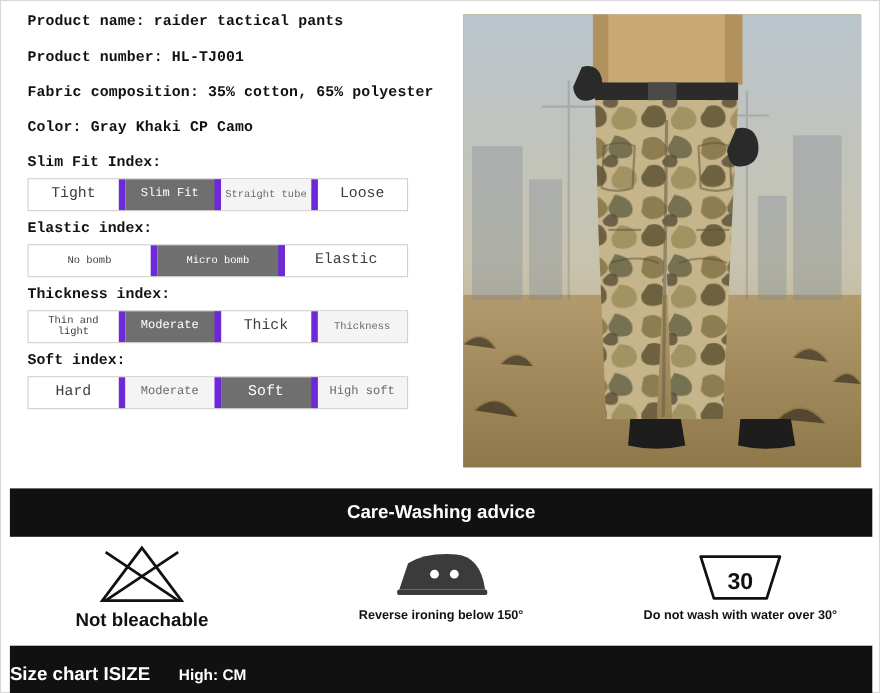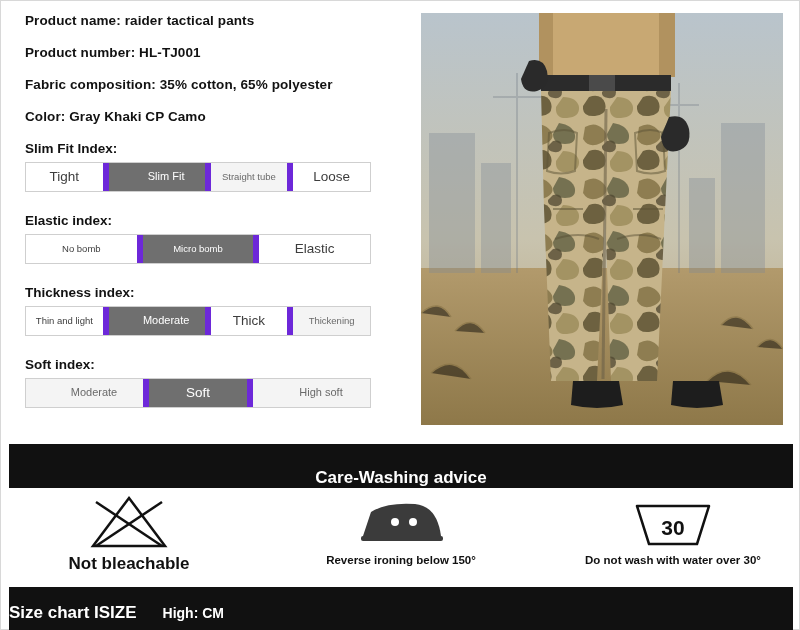--- a/index.html
+++ b/index.html
@@ -22,39 +22,40 @@
     box-sizing: border-box;
     border: 1px solid #d8d8d8;
   }
 
   
   .top {
     position: absolute;
     left: 0; top: 0;
     width: 740px;
     height: 435px;
+    font-family: Liberation Mono, monospace;
   }
   .specs {
     position: absolute;
     left: 24px;
     top: 12px;
     width: 380px;
   }
   .spec-line {
     font-size: 13.5px;
     font-weight: bold;
     color: #121212;
     margin-bottom: 17px;
     letter-spacing: 0.1px;
     white-space: nowrap;
   }
 
   .index-block {
     margin-top: 2px;
-    margin-bottom: 21px;
+    margin-bottom: 9px;
   }
   .index-title {
     font-size: 13.5px;
     font-weight: bold;
     color: #121212;
     margin-bottom: 6px;
   }
   .scale {
     display: flex;
     width: 346px;
@@ -70,21 +71,21 @@
     justify-content: center;
     text-align: center;
     border-right: 6px solid #6d28d9;
     box-sizing: border-box;
     color: #3d3d3d;
     line-height: 1.05;
     padding: 0 2px;
   }
   .seg:last-child { border-right: none; }
   .seg.sz-s  { font-size: 9.5px; }
-  .seg.sz-m  { font-size: 11px; padding-left: 21px; }
+  .seg.sz-m  { font-size: 11px; }
   .seg.sz-l  { font-size: 13.5px; }
   .seg.dark {
     background: #6f6f6f;
     color: #ffffff;
     font-weight: normal;
   }
   .seg.lite {
     background: #f4f4f4;
     color: #6a6a6a;
   }
@@ -104,21 +105,21 @@
   
   .care-band {
     position: absolute;
     left: 8px;
     top: 443px;
     width: 784px;
     height: 44px;
     background: #111111;
     color: #ffffff;
     display: flex;
-    align-items: flex-end;
+    align-items: center;
     justify-content: center;
     font-size: 17px;
     font-weight: bold;
   }
   .care-icons {
     position: absolute;
     left: 8px;
     top: 487px;
     width: 784px;
     height: 92px;
@@ -194,27 +195,28 @@
           <div class="seg sz-l">Elastic</div>
         </div>
       </div>
 
       <div class="index-block">
         <div class="index-title">Thickness index:</div>
         <div class="scale">
           <div class="seg sz-s">Thin and light</div>
           <div class="seg sz-m dark">Moderate</div>
           <div class="seg sz-l">Thick</div>
-          <div class="seg sz-s lite">Thickening</div>
+          <div class="seg sz-s lite">Thickness</div>
         </div>
       </div>
 
       <div class="index-block">
         <div class="index-title">Soft index:</div>
         <div class="scale">
+          <div class="seg sz-l">Hard</div>
           <div class="seg sz-m lite">Moderate</div>
           <div class="seg sz-l dark">Soft</div>
           <div class="seg sz-m lite">High soft</div>
         </div>
       </div>
     </div>
 
     <div class="photo">
       <svg width="362" height="412" viewBox="0 0 362 412" xmlns="http://www.w3.org/2000/svg">
         <defs>

